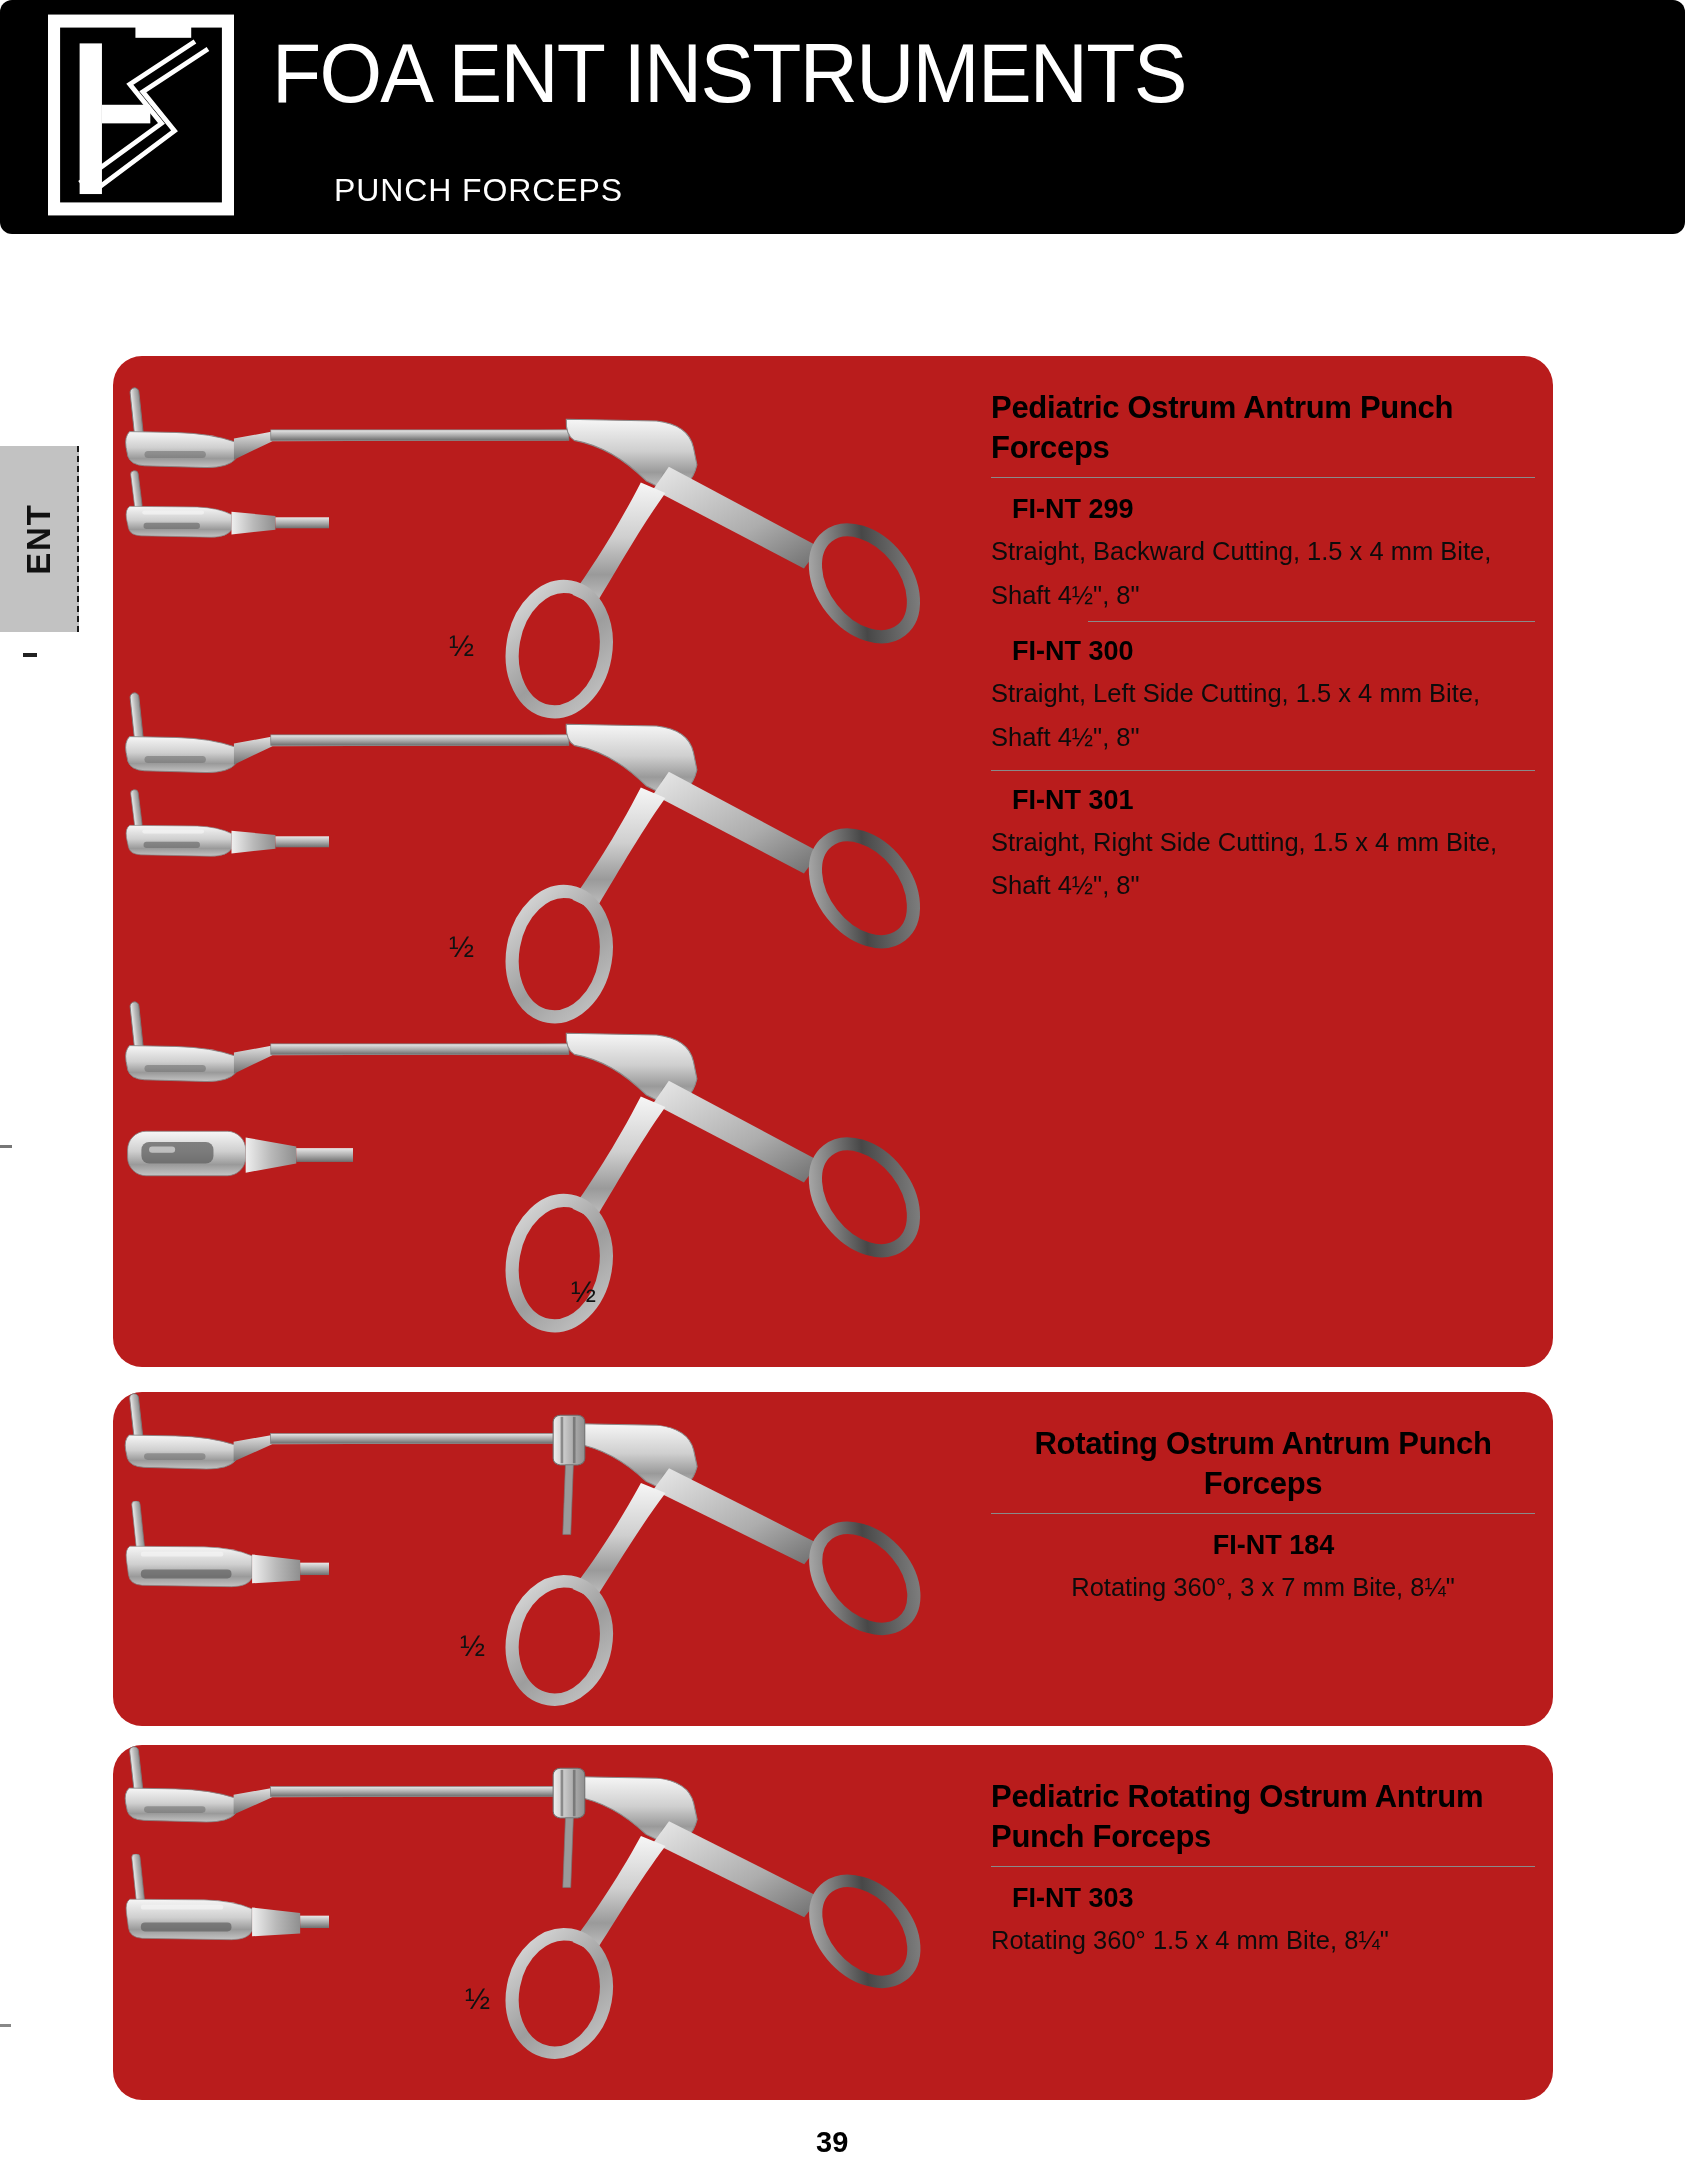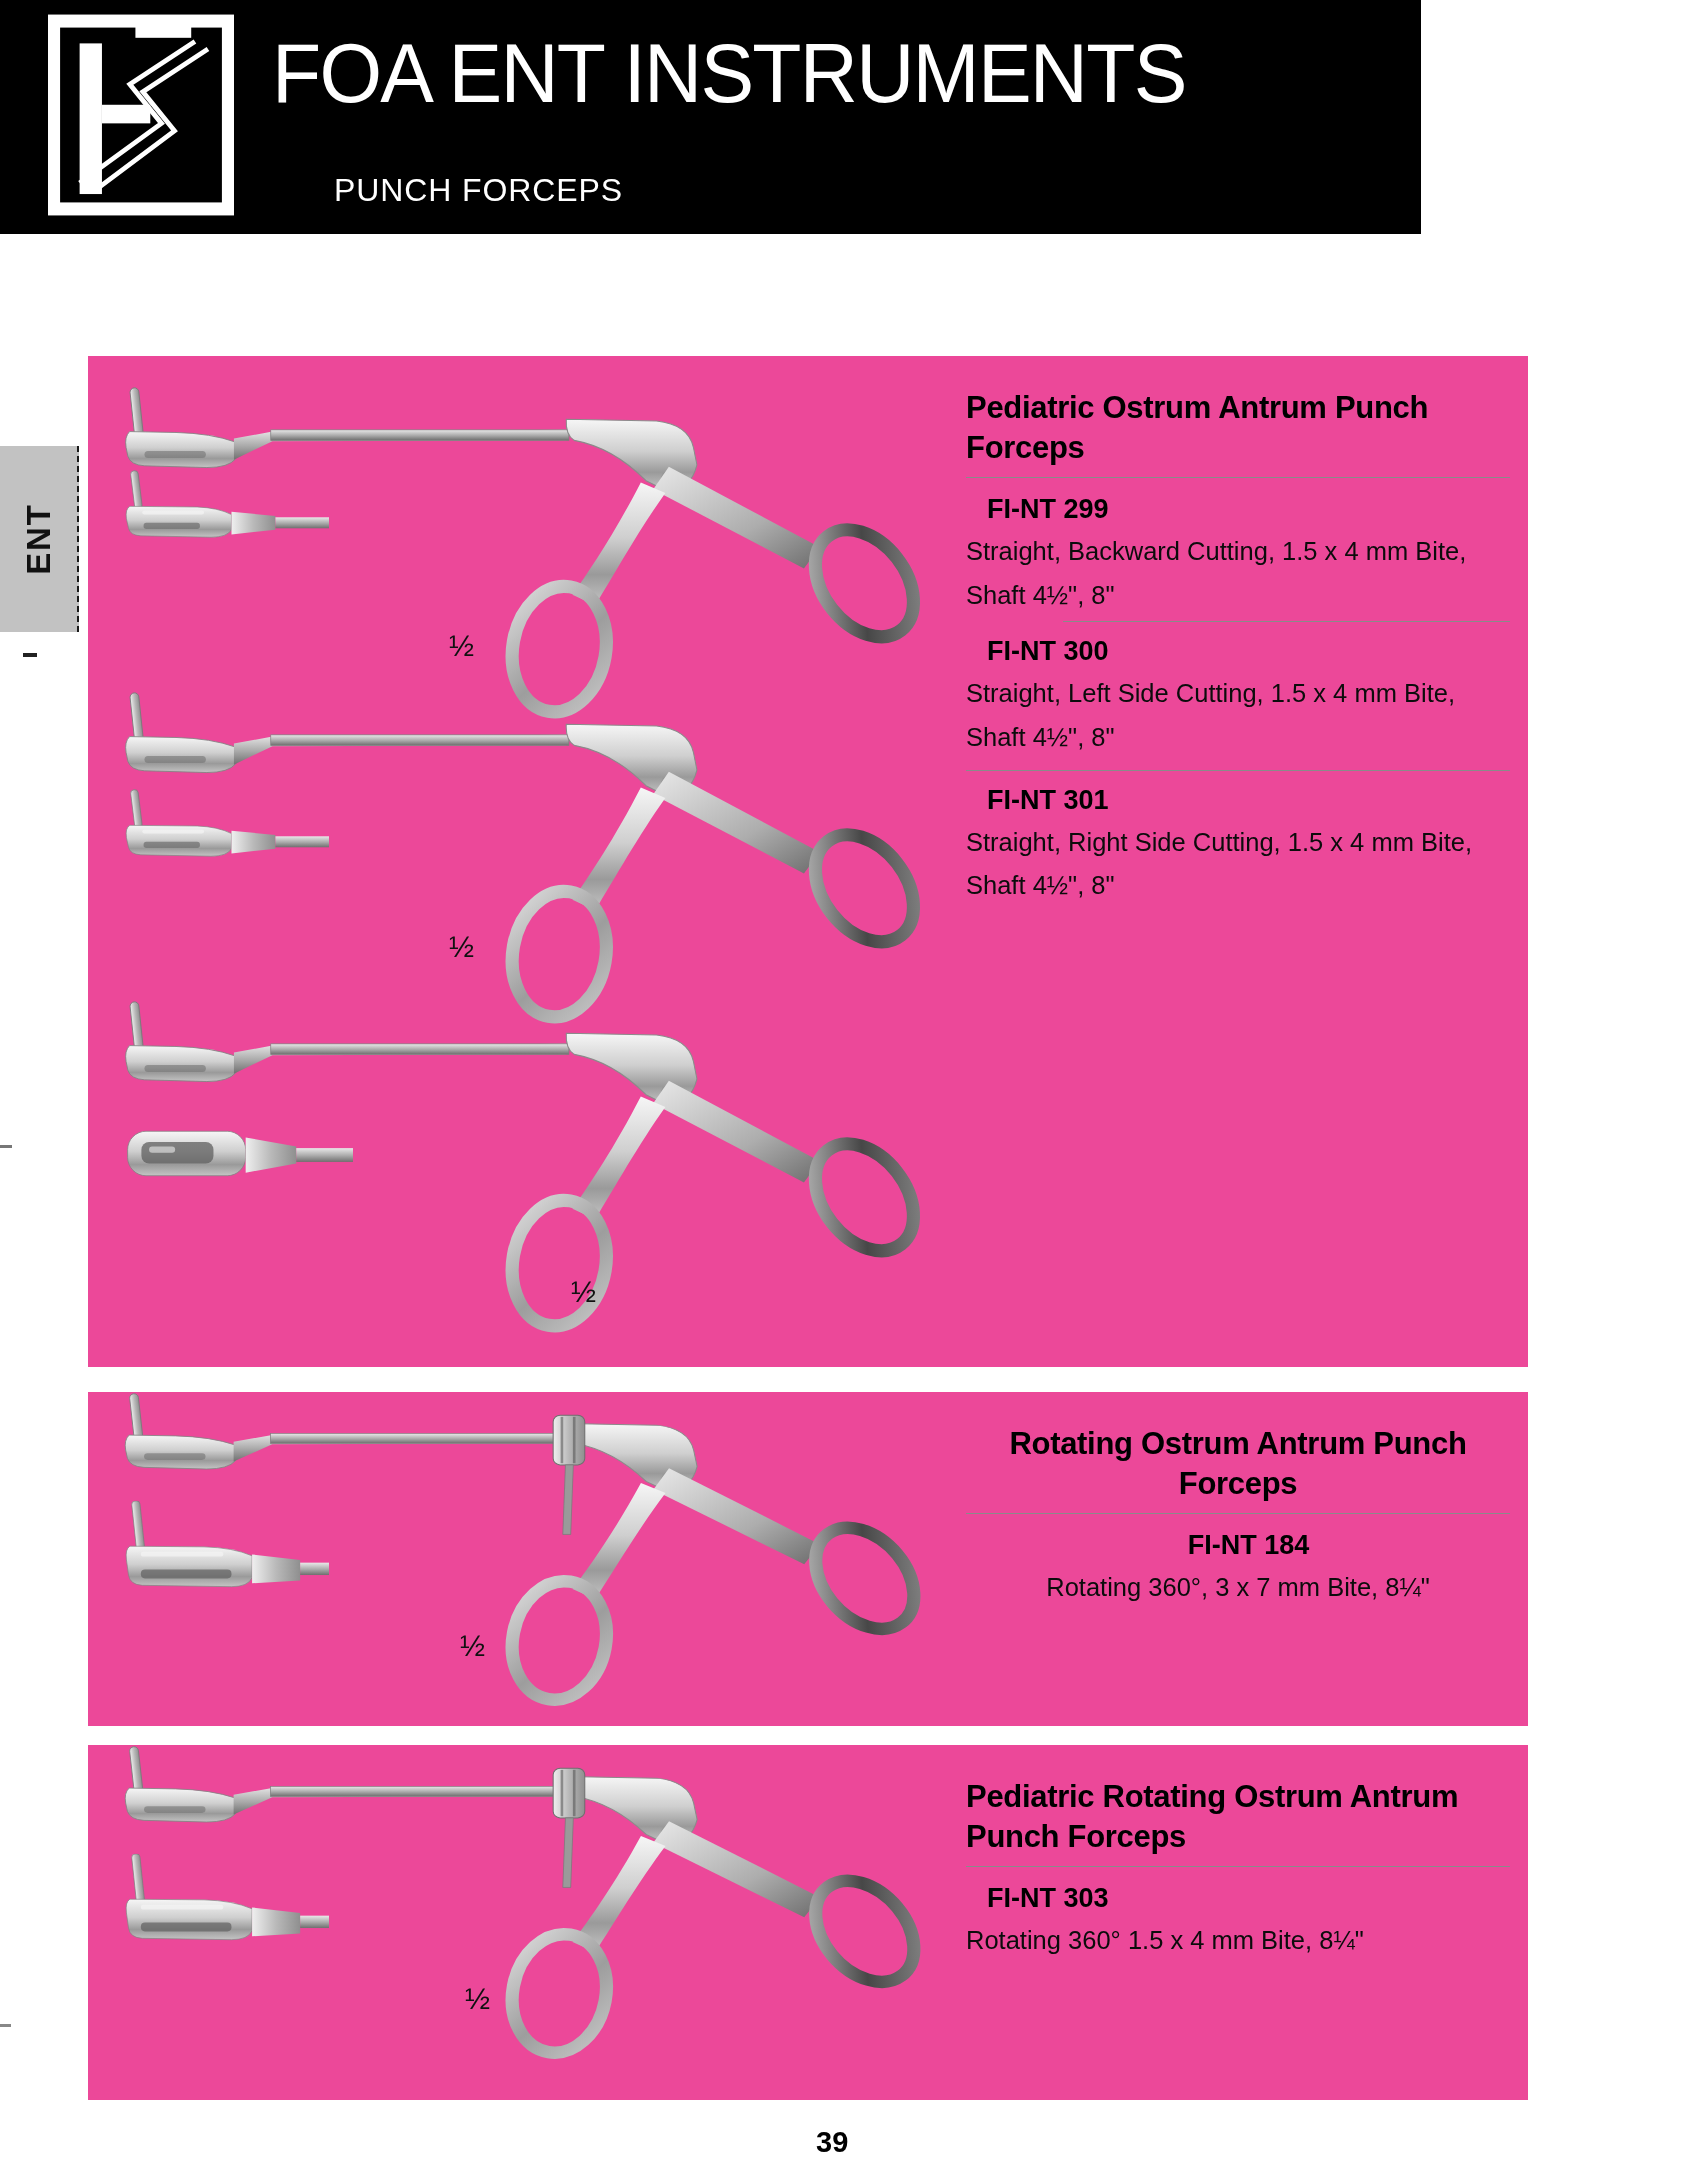--- a/index.html
+++ b/index.html
@@ -1,33 +1,33 @@
 <!DOCTYPE html>
 <html style="font-size:14px"><head>
 <meta charset="utf-8">
 <style>
   html,body{margin:0;padding:0;background:#fff;}
   .page{position:relative;width:1685px;height:2181px;background:#ffffff;overflow:hidden;
         font-family:"Liberation Sans", sans-serif;color:#000;}
   
-  .header{position:absolute;left:0;top:0;width:1421px;height:234px;background:#000;}
+  .header{position:absolute;left:0;top:0;width:1685px;height:234px;background:#000;border-radius:12px;}
   .logo-box{position:absolute;left:48px;top:14px;width:186px;height:202px;}
   .brand-title{position:absolute;left:272px;top:26px;width:1317px;color:#fff;
         font-size:83px;font-weight:400;letter-spacing:-1.8px;white-space:nowrap;
         transform:scaleX(.97);transform-origin:left top;}
   .page-subtitle{position:absolute;left:334px;top:172px;color:#fff;font-size:32px;
         font-weight:400;letter-spacing:0.9px;white-space:nowrap;}
   
   .ent-tab{position:absolute;left:0;top:446px;width:77px;height:186px;background:#c2c2c2;
         border-right:2.6px dashed #1a1a1a;display:flex;align-items:center;justify-content:center;}
   .ent-tab span{transform:rotate(-90deg);font-size:33px;font-weight:700;color:#111;
         letter-spacing:1.8px;}
   .tick{position:absolute;background:#222;}
   
-  .panel{position:absolute;left:88px;width:1440px;background:#ec4899;}
+  .panel{position:absolute;left:113px;width:1440px;background:#b91c1c;border-radius:29px;}
   .panel-1{top:356px;height:1011px;}
   .panel-2{top:1392px;height:334px;text-align:center;}
   .panel-3{top:1745px;height:355px;}
   .textcol{position:absolute;left:878px;top:32px;width:544px;}
   .panel-title{font-size:31px;font-weight:700;line-height:1.3;letter-spacing:-0.3px;
         border-bottom:1.8px solid #8a8a8a;padding-bottom:8.8px;margin:0 0 1.8px 0;}
   .product{padding:10.5px 0 0 0;}
   .product.ruled{border-bottom:1.8px solid #8a8a8a;padding-bottom:10.5px;}
   .product.rule-indent{border-bottom:none;position:relative;padding-bottom:5px;}
   .product.rule-indent::after{content:"";position:absolute;left:97px;right:0;bottom:0;

